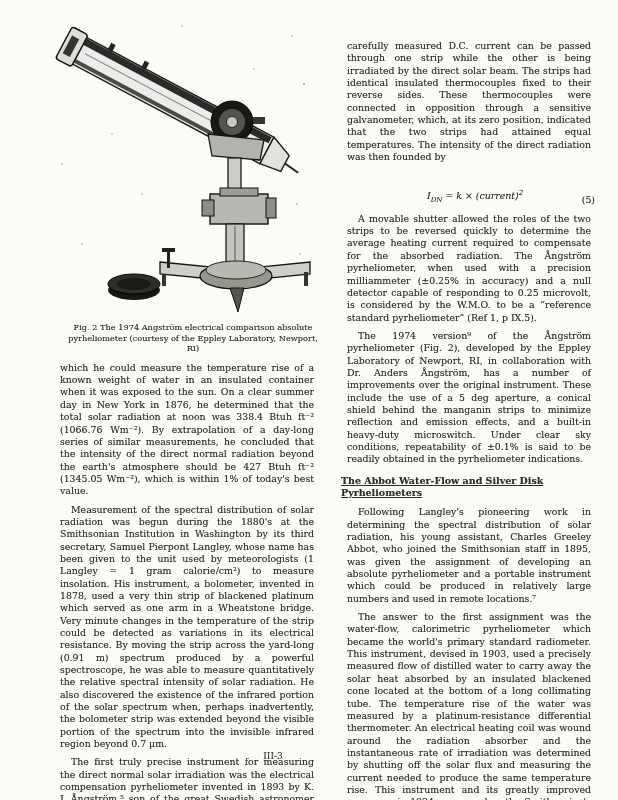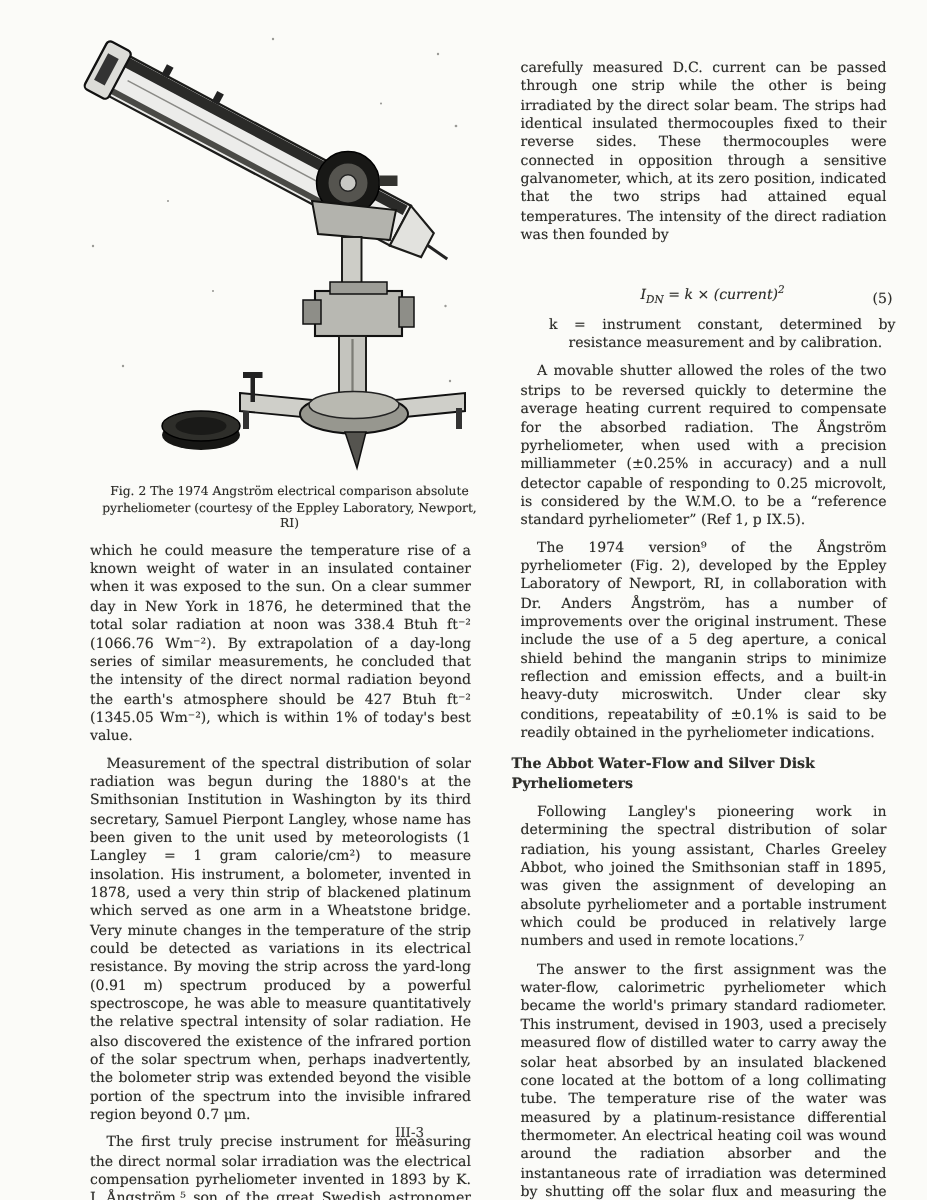--- a/index.html
+++ b/index.html
@@ -11,21 +11,21 @@
   }
   .col{position:absolute;font-size:9.4px;line-height:12.35px;text-align:justify;
        text-shadow:0 0 0.45px rgba(40,40,40,0.45);}
   .col-left{left:54px;top:14px;width:266px;}
   .col-right{left:341px;top:34px;width:256px;}
   .figure-wrap{position:relative;width:272px;height:306px;margin:0 0 2px -12px;}
   .caption{font-size:8.2px;line-height:10.6px;text-align:center;
            margin:0 0 8px 14px;width:250px;}
   p{margin:6px;}
   p.indent{text-indent:11px;}
-  h3{font-size:9.5px;margin:9px 0 7px 0;font-weight:bold;text-align:left;}
+  h3{font-size:9.5px;margin:9px 0 7px 0;font-weight:bold;text-align:left;text-decoration:underline;}
   .eq-row{display:flex;align-items:flex-end;margin:24px 0 4px 0;}
   .eq-body{margin-left:86px;font-style:italic;}
   .eq-num{margin-left:auto;margin-right:2px;font-style:normal;}
   sub.eq-sub{font-size:7px;font-style:italic;}
   sup.eq-sup{font-size:7px;}
   .where{font-style:italic;margin:5px 0 3px 0;text-align:left;}
   .definition{padding-left:38px;text-indent:-13px;margin:1px 0 7px 0;}
   .footer{position:absolute;top:751px;left:0;width:500px;text-align:center;
           padding-left:46px;box-sizing:border-box;font-size:9px;color:#3a3a36;
           text-shadow:0 0 0.45px rgba(40,40,40,0.4);}
@@ -114,21 +114,20 @@
   </div>
 
   <div class="col col-right">
     <p>carefully measured D.C. current can be passed through one strip while the other is being irradiated by the direct solar beam. The strips had identical insulated thermocouples fixed to their reverse sides. These thermocouples were connected in opposition through a sensitive galvanometer, which, at its zero position, indicated that the two strips had attained equal temperatures. The intensity of the direct radiation was then founded by</p>
 
     <div class="eq-row">
       <span class="eq-body"><span>I</span><sub class="eq-sub">DN</sub><span> = k × (current)</span><sup class="eq-sup">2</sup></span>
       <span class="eq-num">(5)</span>
     </div>
 
-    <div class="definition">k = instrument constant, determined by resistance measurement and by calibration.</div>
 
     <p class="indent">A movable shutter allowed the roles of the two strips to be reversed quickly to determine the average heating current required to compensate for the absorbed radiation. The Ångström pyrheliometer, when used with a precision milliammeter (±0.25% in accuracy) and a null detector capable of responding to 0.25 microvolt, is considered by the W.M.O. to be a “reference standard pyrheliometer” (Ref 1, p IX.5).</p>
     <p class="indent">The 1974 version⁹ of the Ångström pyrheliometer (Fig. 2), developed by the Eppley Laboratory of Newport, RI, in collaboration with Dr. Anders Ångström, has a number of improvements over the original instrument. These include the use of a 5 deg aperture, a conical shield behind the manganin strips to minimize reflection and emission effects, and a built-in heavy-duty microswitch. Under clear sky conditions, repeatability of ±0.1% is said to be readily obtained in the pyrheliometer indications.</p>
     <h3>The Abbot Water-Flow and Silver Disk Pyrheliometers</h3>
     <p class="indent">Following Langley's pioneering work in determining the spectral distribution of solar radiation, his young assistant, Charles Greeley Abbot, who joined the Smithsonian staff in 1895, was given the assignment of developing an absolute pyrheliometer and a portable instrument which could be produced in relatively large numbers and used in remote locations.⁷</p>
     <p class="indent">The answer to the first assignment was the water-flow, calorimetric pyrheliometer which became the world's primary standard radiometer. This instrument, devised in 1903, used a precisely measured flow of distilled water to carry away the solar heat absorbed by an insulated blackened cone located at the bottom of a long collimating tube. The temperature rise of the water was measured by a platinum-resistance differential thermometer. An electrical heating coil was wound around the radiation absorber and the instantaneous rate of irradiation was determined by shutting off the solar flux and measuring the current needed to produce the same temperature rise. This instrument and its greatly improved successor in 1934 were used as the Smithsonian's standards of radiation measurement for many years.</p>
     <p class="indent">Dr. Abbot's portable standard solar radiometer⁷ was the silver disk pyrheliometer devised in 1906 which used Pouillet's principle of measuring the rate of temperature rise of an insulated blackened target. The Abbot instrument used a silver disk approximately 0.2 in. (5 mm) thick, blackened with a permanent coating and provided with a radial hole into which a thin steel thimble was pressed. A mercury in glass thermometer with its bulb bent at 90 deg to the direction of its stem was inserted into the thimble, with a small quantity of mercury added to ensure good thermal contact between the thermometer bulb and the silver disk. The thermometer tube lay along the colli-</p>
   </div>
 
   <div class="footer">III-3</div>

